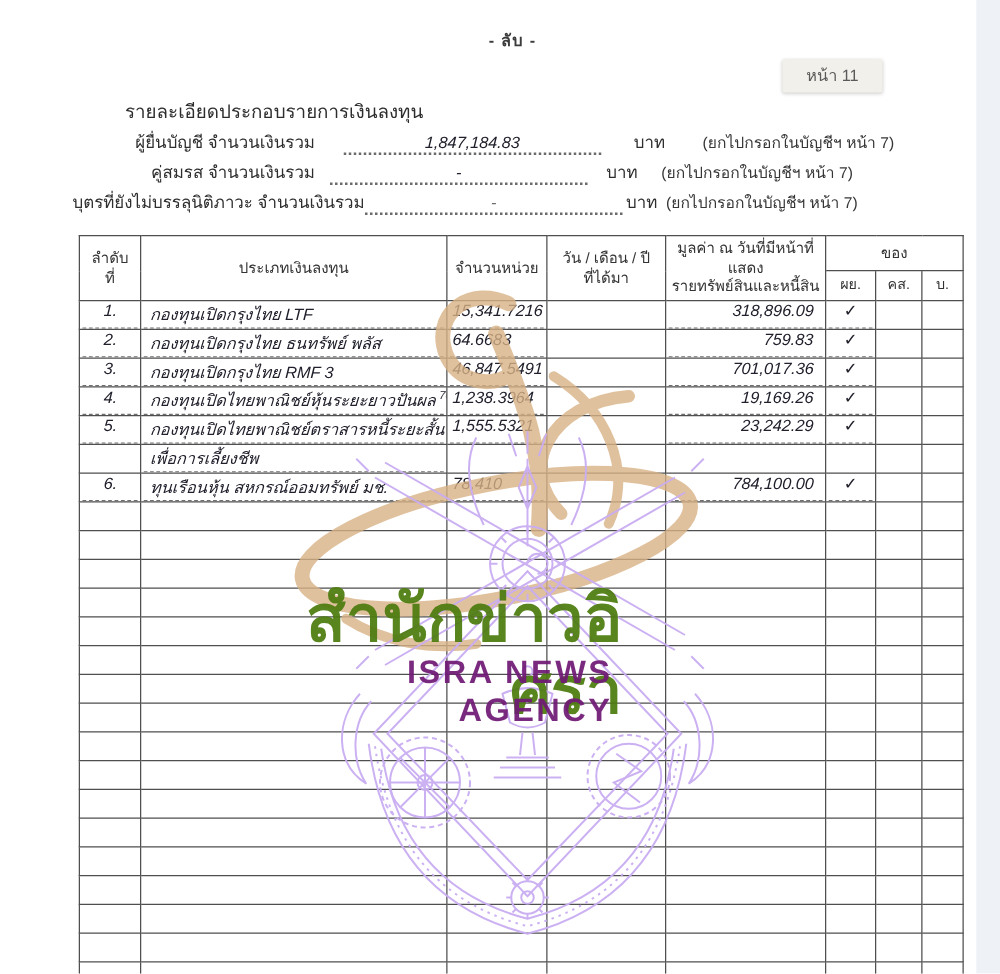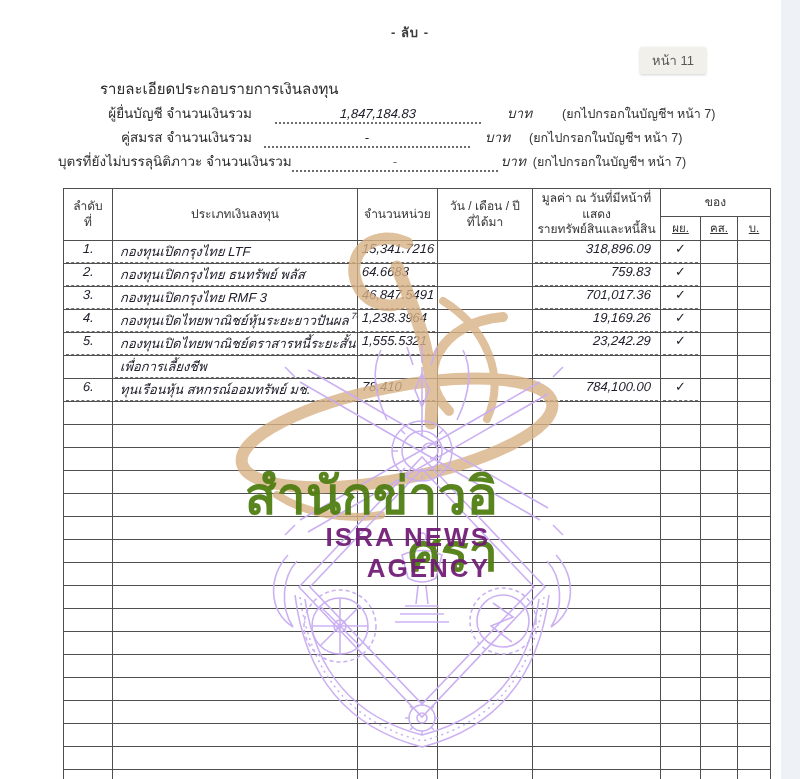--- a/index.html
+++ b/index.html
@@ -2,46 +2,46 @@
 <html><head>
 <meta charset="utf-8">
 <style>
   html,body{margin:0;padding:0;}
   body{font-family:"Liberation Sans","DejaVu Sans",sans-serif;background:#fff;}
   .page{position:relative;width:800px;height:779px;background:#ffffff;overflow:hidden;}
   .viewport-edge{position:absolute;right:0;top:0;width:19px;height:779px;background:#eef2f7;}
 
   .classification{position:absolute;left:350px;top:22px;width:120px;text-align:center;
     font-size:13px;color:#3c3c3c;letter-spacing:1px;font-weight:bold;}
-  .page-number-box{position:absolute;left:640px;top:47px;width:66px;height:27px;
+  .page-number-box{position:absolute;left:626px;top:47px;width:80px;height:27px;
     background:#f2f0ea;box-shadow:0 1px 3px rgba(0,0,0,.18);border-radius:2px;
     text-align:center;line-height:27px;font-size:13px;color:#5a5a5a;}
   .doc-title{position:absolute;left:100px;top:77px;width:620px;text-align:left;
     font-size:15px;color:#2d2d2d;}
 
   .sum-row{position:absolute;left:58px;width:690px;height:24px;display:flex;align-items:flex-end;
     font-size:13.5px;color:#2e2e2e;}
   .sum-label-box{flex:0 0 194px;display:flex;justify-content:flex-end;white-space:nowrap;}
   .sum-dots{flex:0 0 206px;position:relative;height:20px;border-bottom:2px dotted #6b6b6b;
     text-align:center;}
   .sum-value{position:absolute;left:0;right:0;bottom:1px;font-size:14px;}
-  .sum-unit{margin-left:3px;white-space:nowrap;font-style:italic;}
+  .sum-unit{margin-left:3px;white-space:nowrap;}
   .sum-note{margin-left:7px;font-size:12.5px;white-space:nowrap;color:#363636;}
 
   .hw{font-style:italic;color:#20202c;font-size:13px;display:inline-block;transform:skewX(-3deg);}
   .hw-faint{color:#6e6e6e;}
   .sup-note{font-size:9px;position:relative;top:-6px;font-style:italic;color:#20202c;}
 
   table.inv{position:absolute;left:63px;top:188px;width:707px;border-collapse:collapse;
     table-layout:fixed;}
   table.inv th,table.inv td{border:1px solid #4f4f4f;padding:0;overflow:hidden;}
   table.inv th{font-weight:normal;font-size:12px;color:#333;text-align:center;
     vertical-align:middle;line-height:1.3;background:transparent;}
   tr.hdr1 th{height:27px;}
-  tr.hdr2 th{height:23px;font-size:11.5px;text-decoration:underline;}
+  tr.hdr2 th{height:23px;font-size:11.5px;}
   table.inv td{height:22px;font-size:13px;vertical-align:bottom;}
   td .cl{height:21px;margin:0 2px;position:relative;white-space:nowrap;}
   tr.fill td.u .cl{border-bottom:1px dashed #6f6f6f;}
   td.c-no{text-align:center;}
   td.c-type .cl{padding-left:5px;text-align:left;}
   td.c-units .cl{padding-left:2px;text-align:left;}
   td.c-value .cl{padding-right:7px;text-align:right;}
   td.c-chk{text-align:center;}
   .chk{font-size:13px;color:#23232e;font-style:normal;}
 

